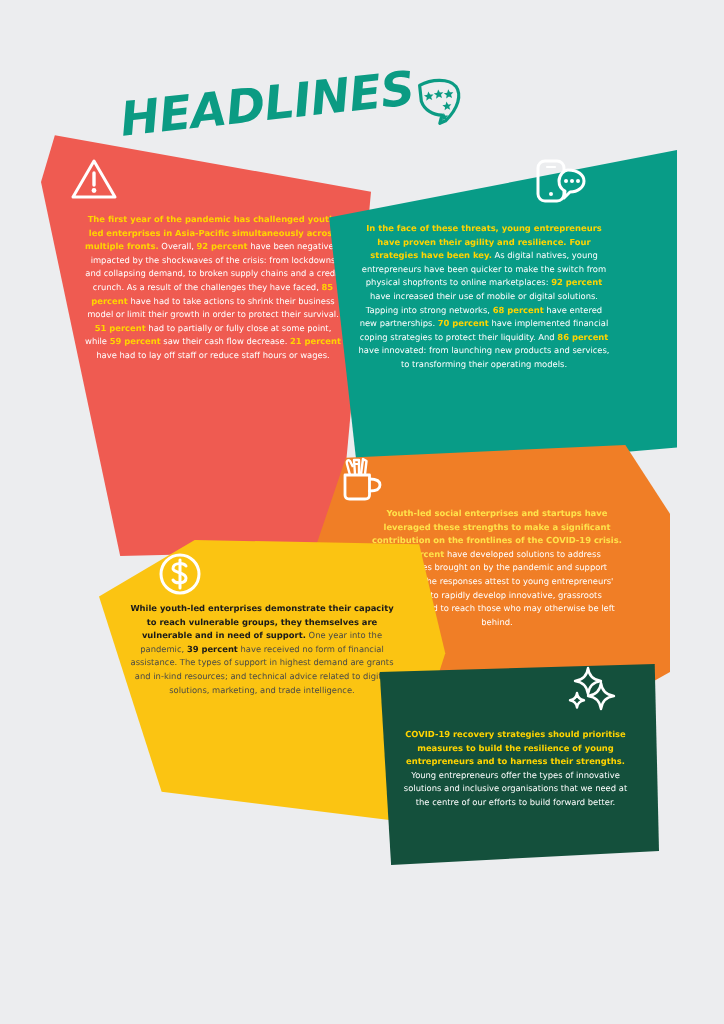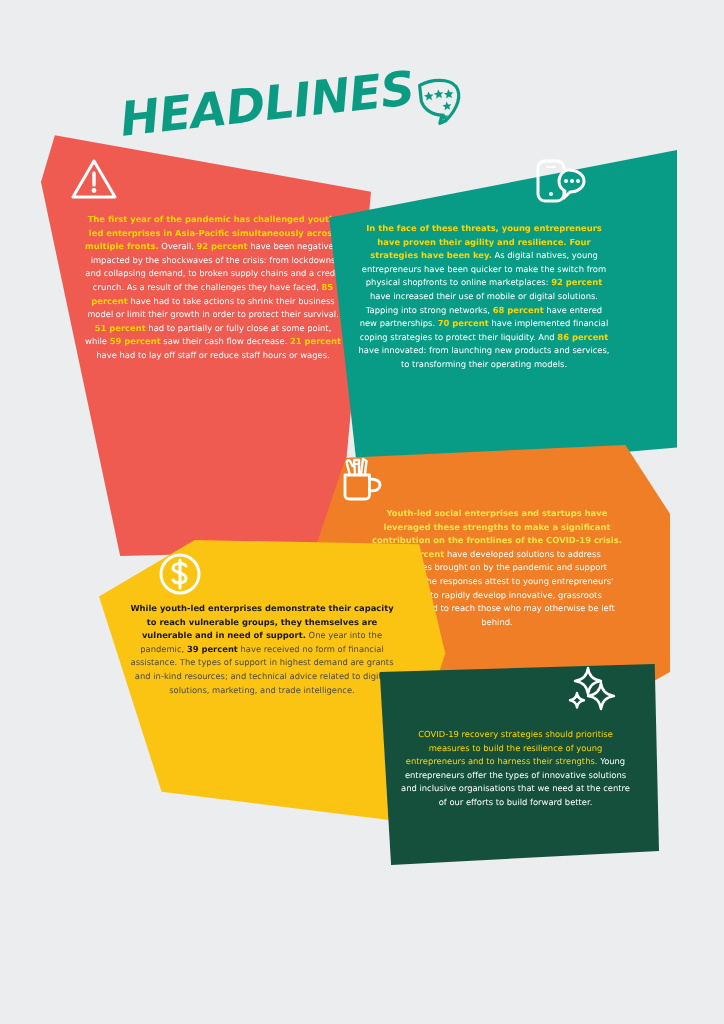--- a/index.html
+++ b/index.html
@@ -121,21 +121,21 @@
   .txt-yellow {
     left: 126px; top: 602px; width: 272px;
     color: #4A4A46;
   }
   .txt-yellow .lead, .txt-yellow .hl { color: #1A1A1A; font-weight: bold; }
 
   .txt-dgreen {
     left: 398px; top: 728px; width: 235px;
     color: #FFFFFF;
   }
-  .txt-dgreen .lead, .txt-dgreen .hl { color: #FFD400; font-weight: normal; }
+  .txt-dgreen .lead, .txt-dgreen .hl { color: #FFD400; font-weight: bold; }
 
   
   .icon {
     position: absolute;
   }
   .icon-warning  { left: 70px;  top: 157px; }
   .icon-phone    { left: 534px; top: 156px; }
   .icon-mug      { left: 336px; top: 455px; }
   .icon-coin     { left: 156px; top: 550px; }
   .icon-sparkle  { left: 566px; top: 666px; }

